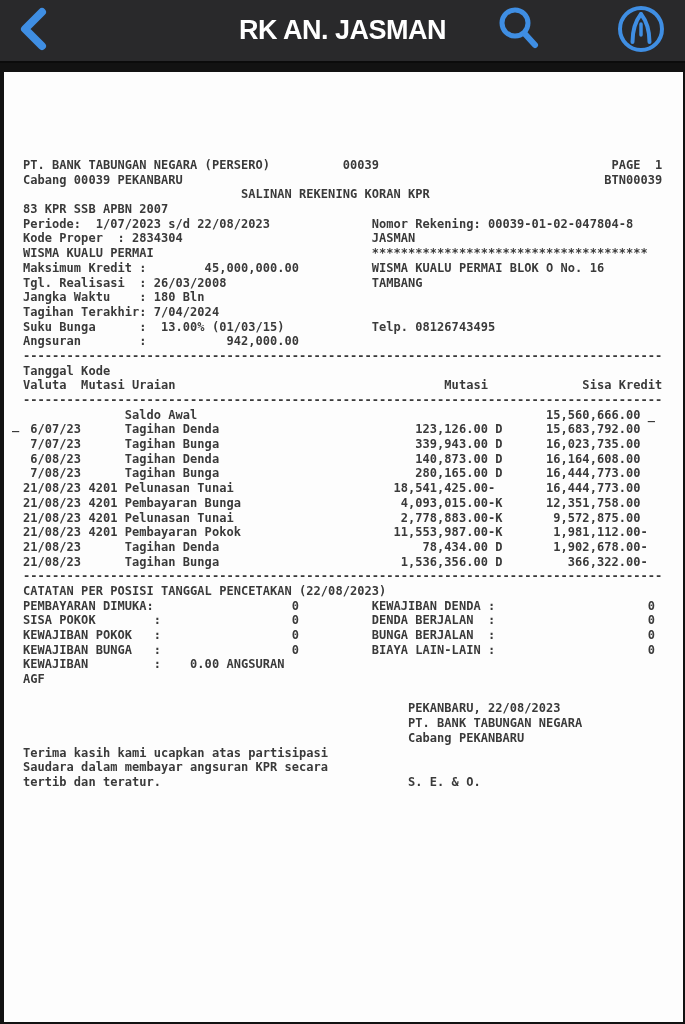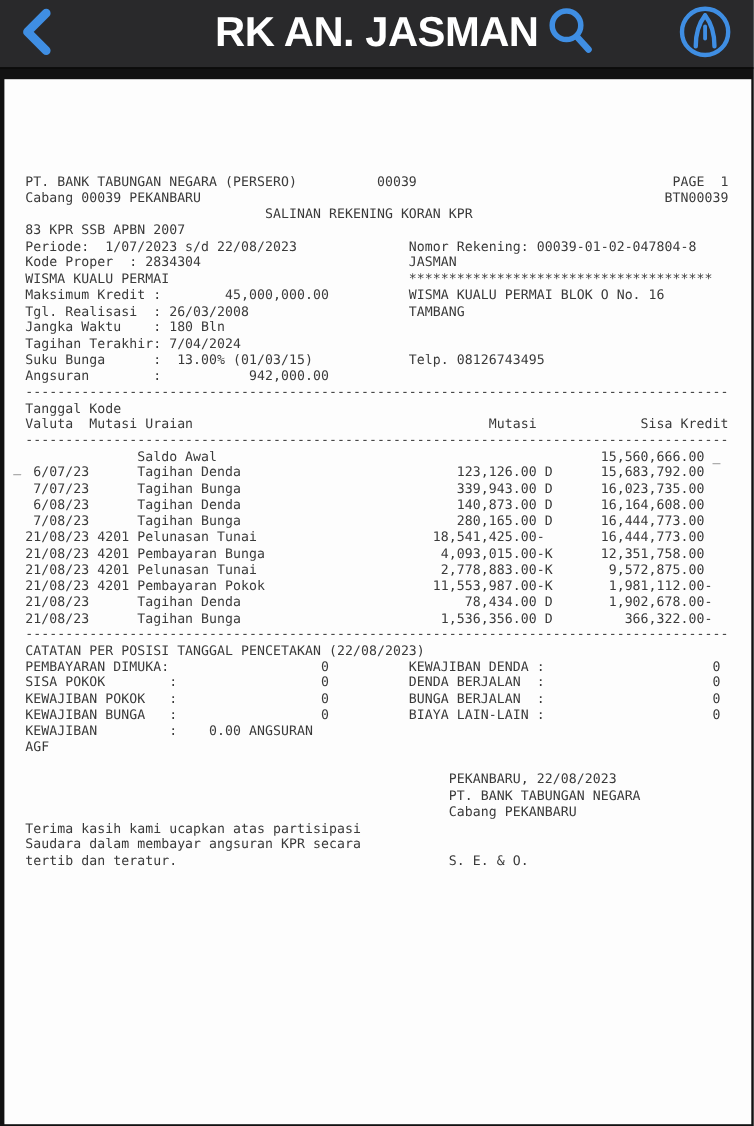--- a/index.html
+++ b/index.html
@@ -14,28 +14,28 @@
   }
   .nav-btn{
     position:absolute;top:0;height:61px;display:flex;align-items:center;justify-content:center;
     background:transparent;border:none;padding:0;cursor:pointer;
   }
   .back-btn{left:10px;width:44px;}
   .search-btn{right:142px;width:48px;}
   .markup-btn{right:18px;width:52px;}
   .nav-title{
     position:absolute;left:50%;top:50%;transform:translate(-50%,-52%);
-    color:#ffffff;font-size:38px;font-weight:bold;letter-spacing:-0.5px;white-space:nowrap;
+    color:#ffffff;font-size:27px;font-weight:bold;letter-spacing:-0.5px;white-space:nowrap;
   }
   
   .viewer{
     position:absolute;top:63px;left:0;width:685px;height:961px;background:#121212;
   }
   .page{
-    position:absolute;left:4px;top:9px;right:2px;bottom:2px;background:#fdfdfd;
+    position:absolute;left:4px;top:9px;right:2px;bottom:2px;background:#fdfdfd;font-weight:bold;
   }
   .doc-text{
     position:absolute;top:0;left:0;
     margin:0;padding:86px 0 0 19px;
     font-family:"DejaVu Sans Mono","Liberation Mono",monospace;
     font-size:12px;line-height:14.7px;letter-spacing:0.04px;
     color:#3a3a3a;white-space:pre;
   }
   .doc-line{height:14.7px;white-space:pre;}
   .margin-artifact{

